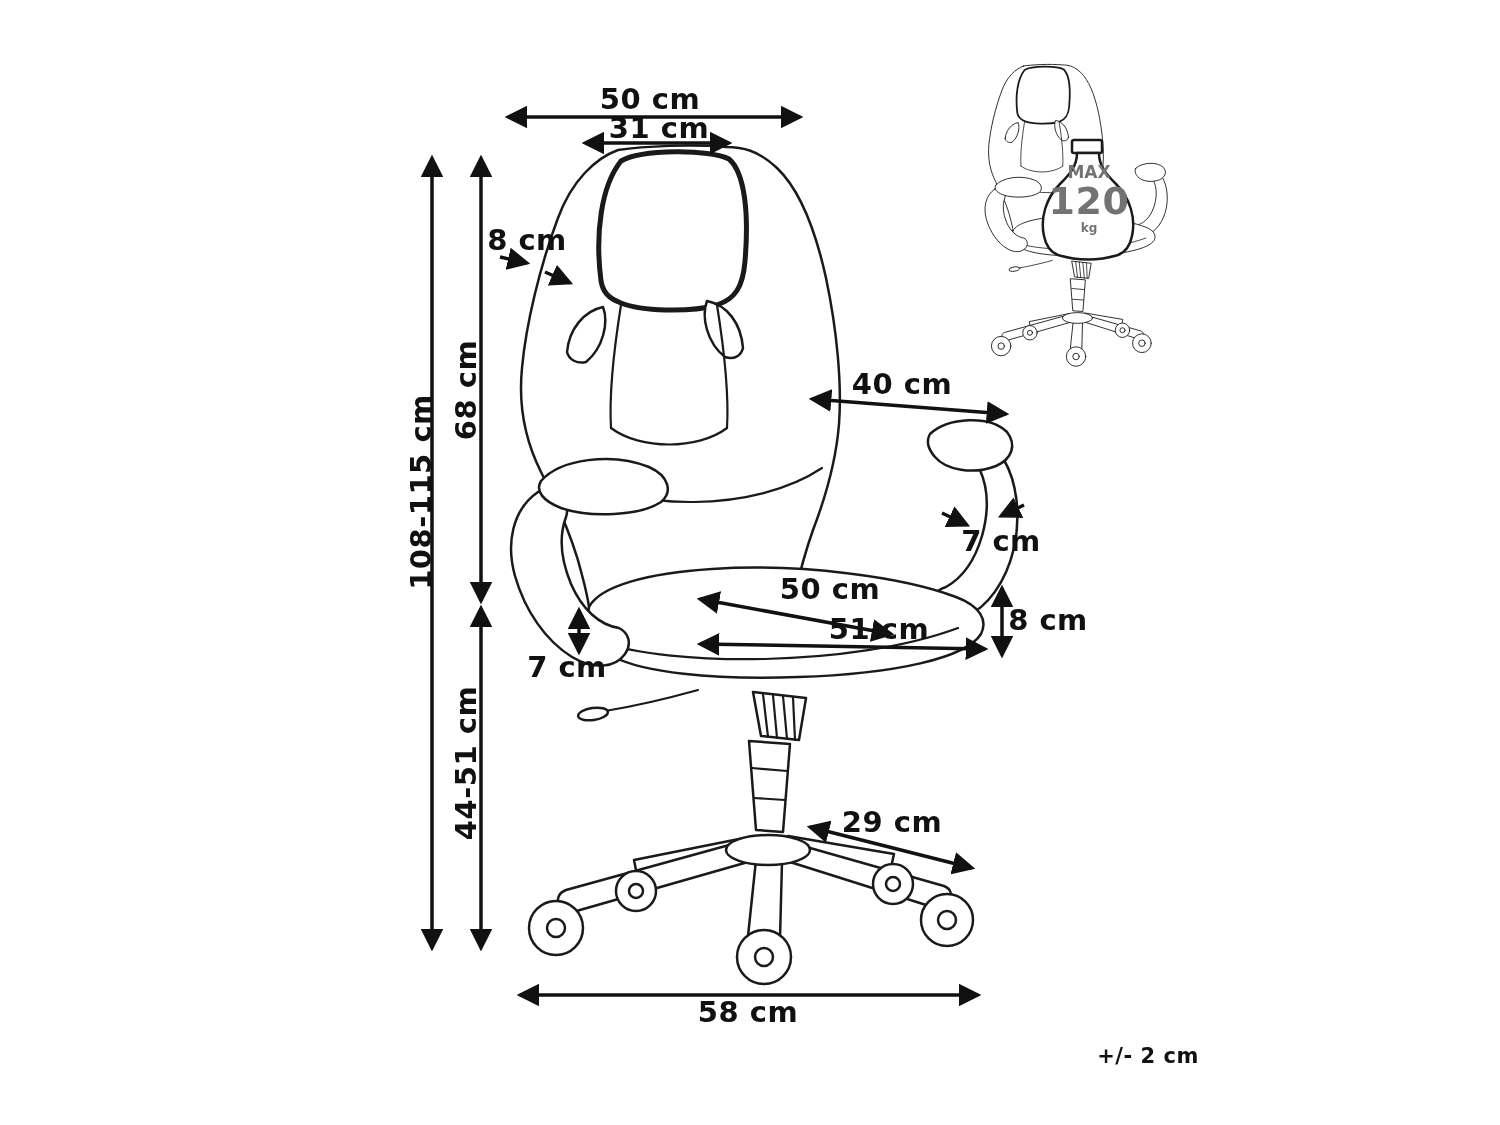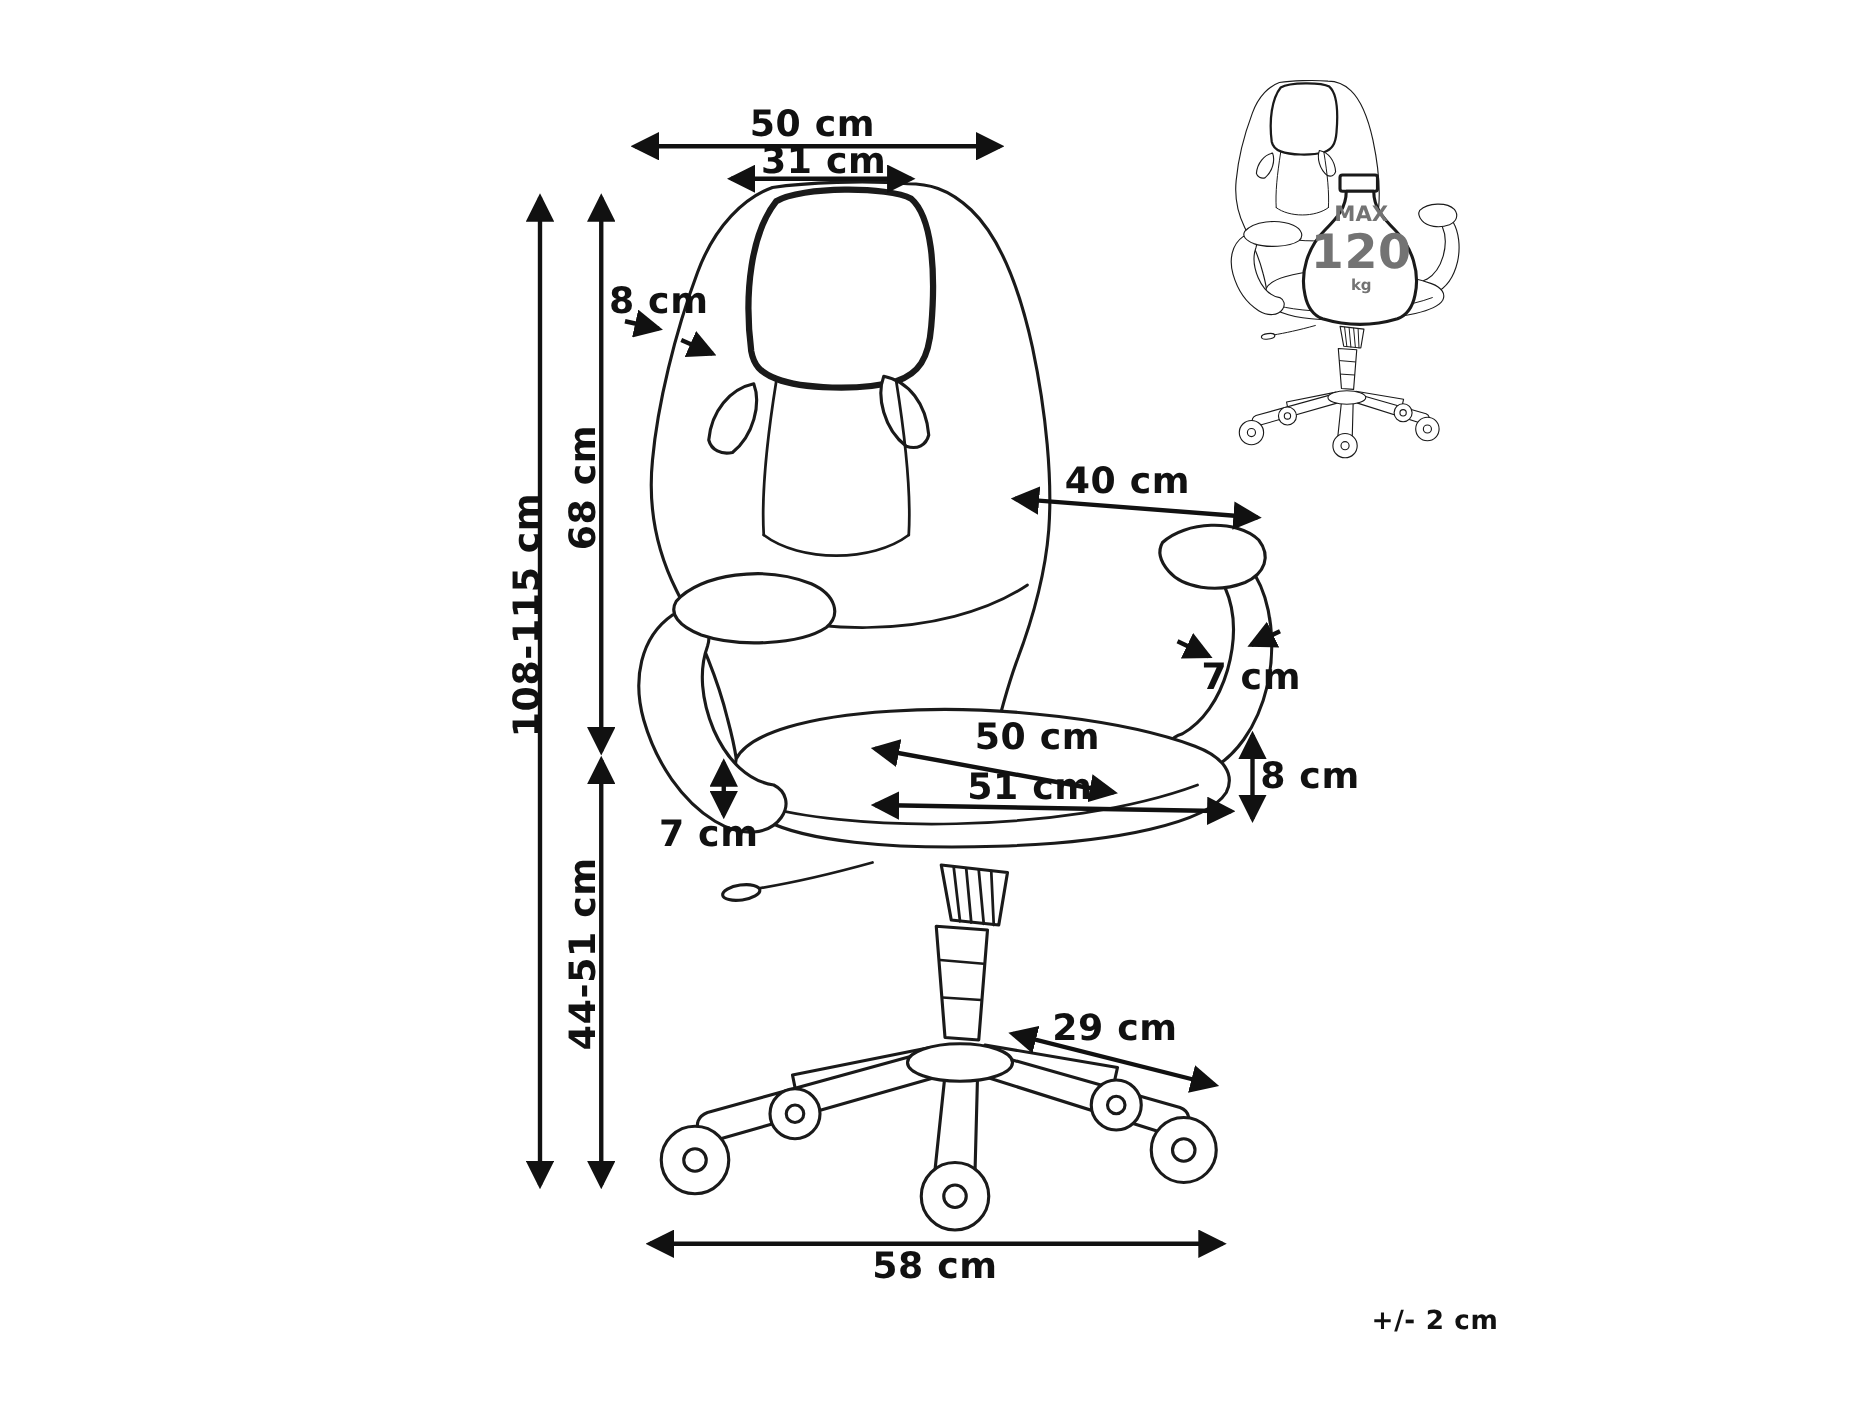--- a/index.html
+++ b/index.html
@@ -141,21 +141,21 @@
   <div>
     <div class="dim-label" style="left:650px; top:99px">50 cm</div>
     <div class="dim-label" style="left:659px; top:128px">31 cm</div>
     <div class="dim-label" style="left:527px; top:240px">8 cm</div>
     <div class="dim-label rot" style="left:466px; top:390px">68 cm</div>
     <div class="dim-label rot" style="left:421px; top:492px">108-115 cm</div>
     <div class="dim-label rot" style="left:466px; top:763px">44-51 cm</div>
     <div class="dim-label" style="left:902px;  top:384px">40 cm</div>
     <div class="dim-label" style="left:1001px; top:541px">7 cm</div>
     <div class="dim-label" style="left:830px;  top:589px">50 cm</div>
-    <div class="dim-label" style="left:824px;  top:629px">51 cm</div>
+    <div class="dim-label" style="left:879px;  top:629px">51 cm</div>
     <div class="dim-label" style="left:1048px; top:620px">8 cm</div>
     <div class="dim-label" style="left:567px;  top:667px">7 cm</div>
     <div class="dim-label" style="left:892px;  top:822px">29 cm</div>
     <div class="dim-label" style="left:748px;  top:1012px">58 cm</div>
     <div class="dim-label tol" style="left:1148px; top:1056px">+/- 2 cm</div>
   </div>
 
   <div class="maxload">
     <span class="l1">MAX</span>
     <span class="l2">120</span>

